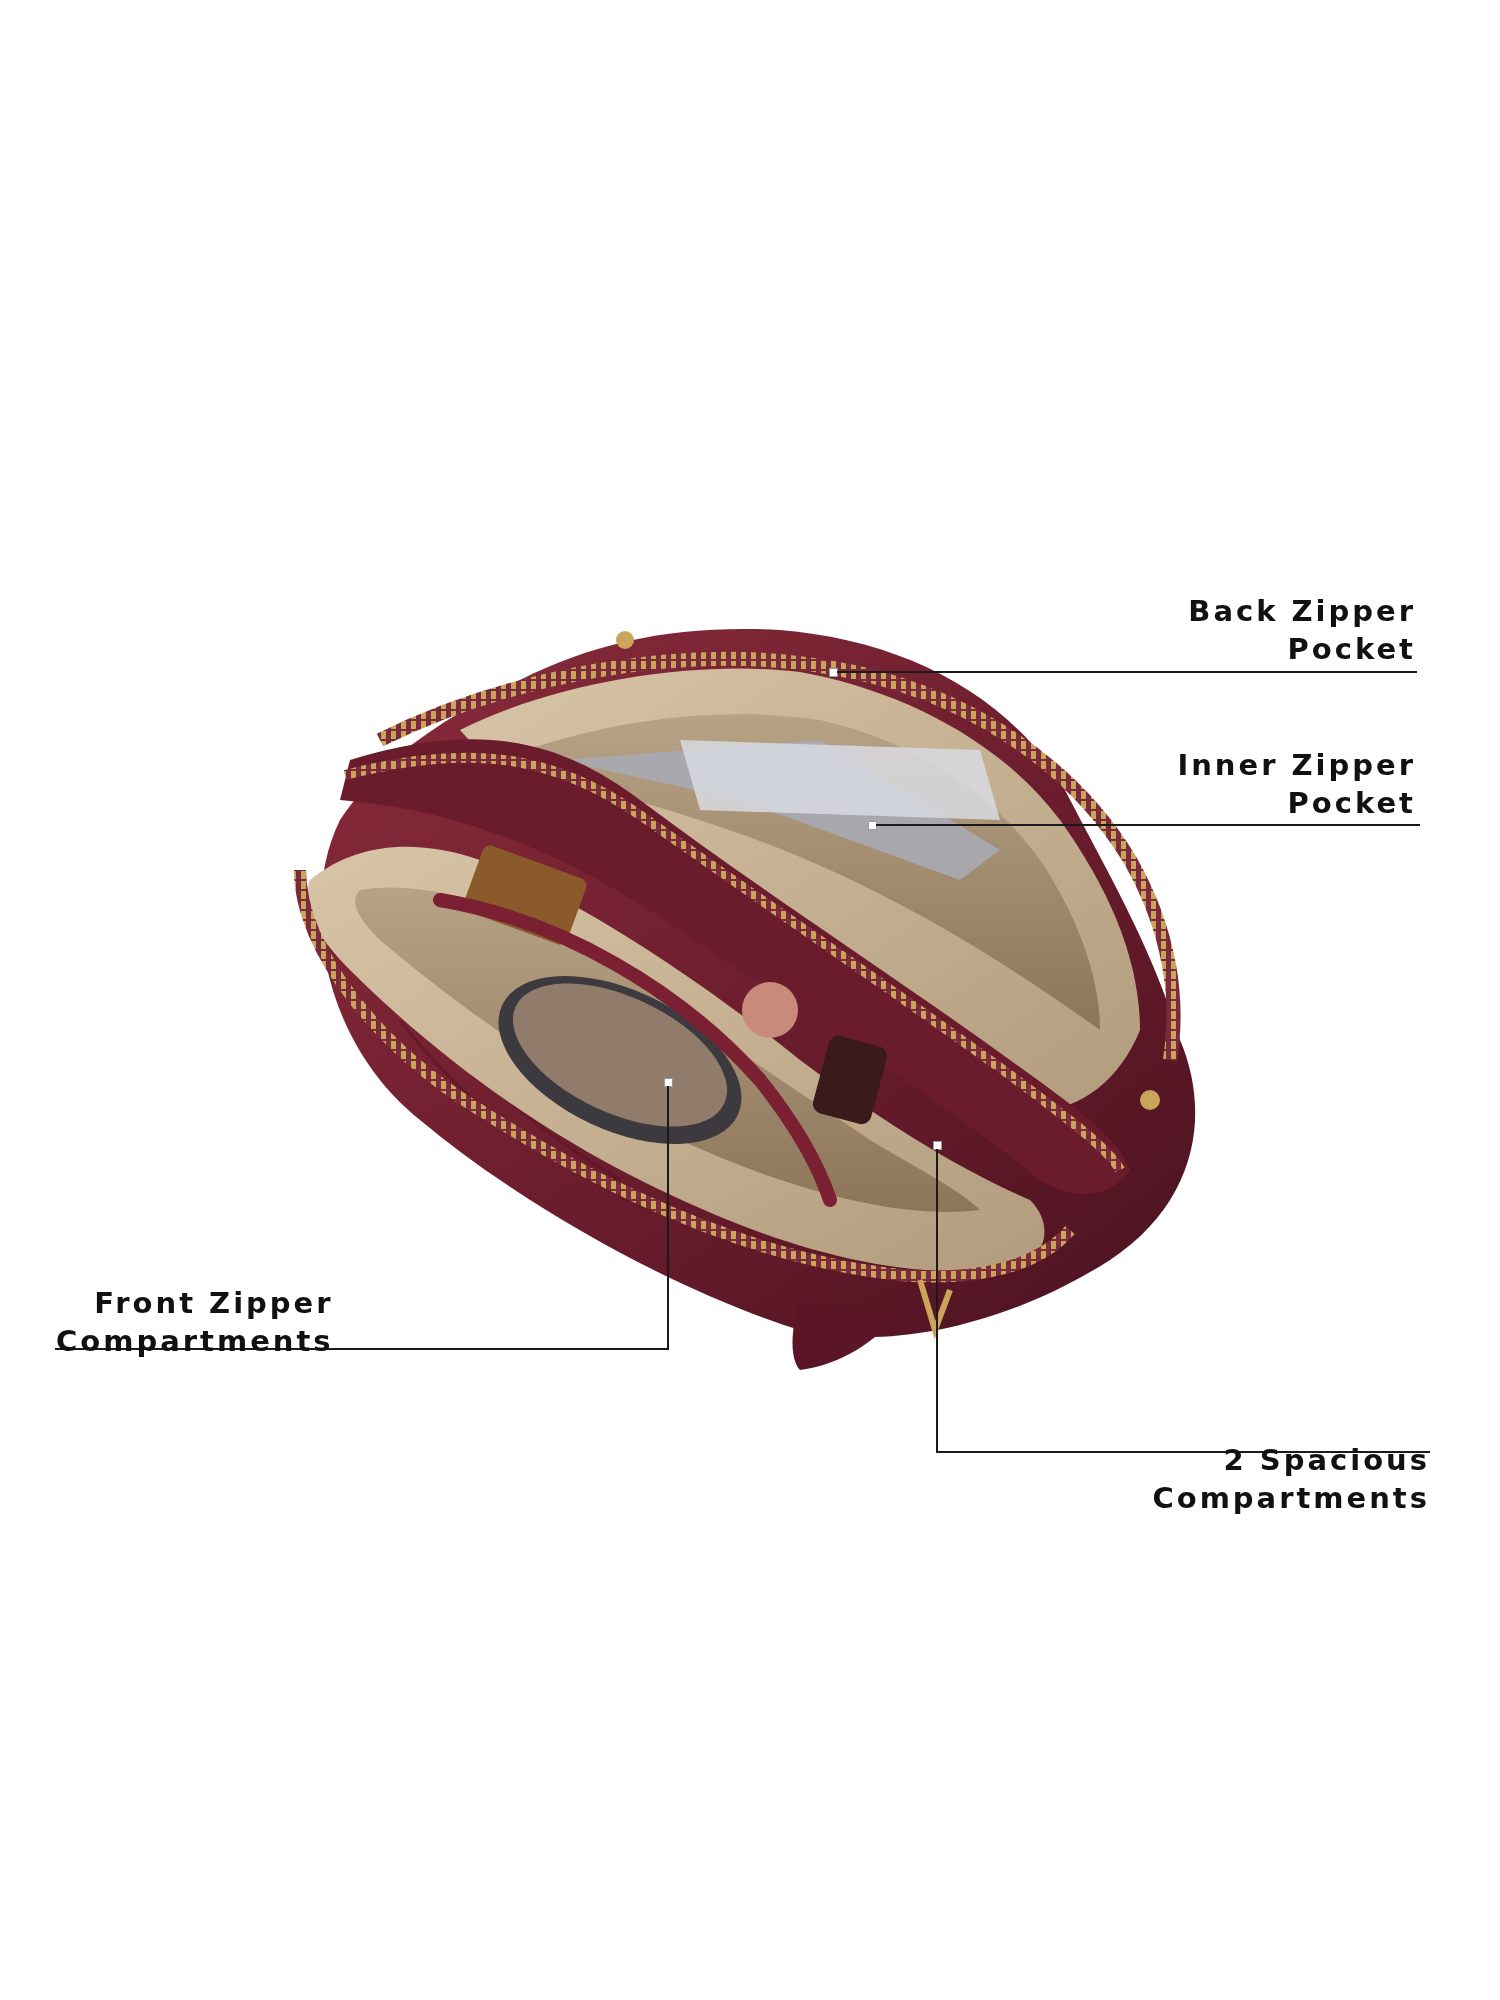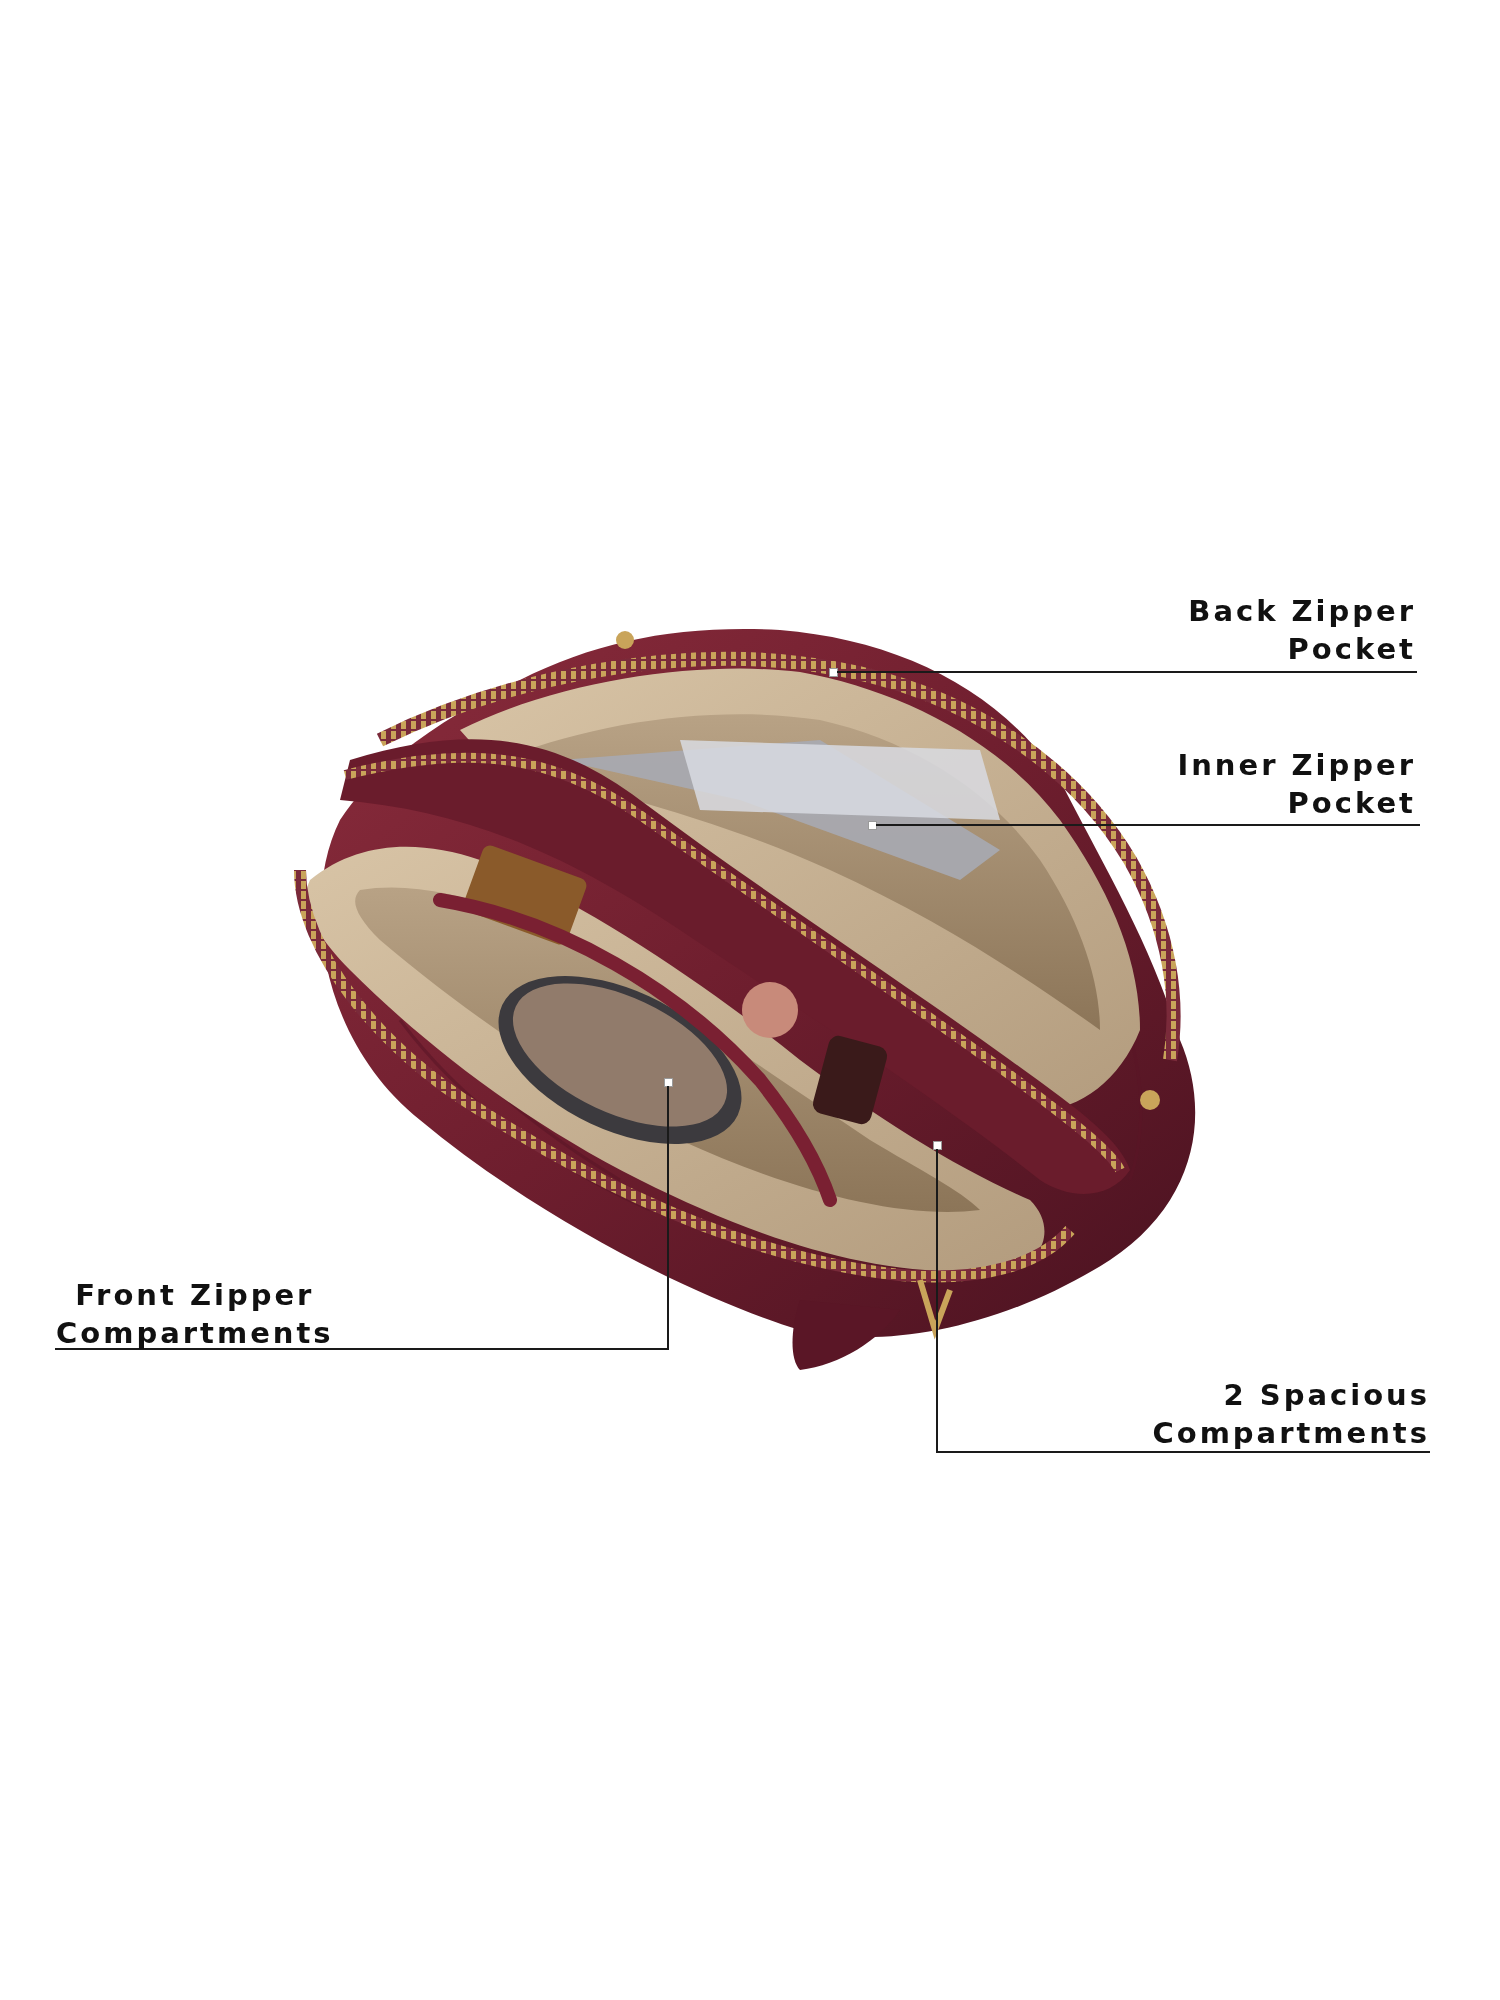--- a/index.html
+++ b/index.html
@@ -4,21 +4,21 @@
 <style>
   html, body { margin: 0; padding: 0; background: #ffffff; }
   body { width: 1500px; height: 2000px; position: relative; overflow: hidden;
          font-family: "DejaVu Sans", sans-serif; }
   .stage { position: absolute; left: 0; top: 0; width: 1500px; height: 1692px; text-decoration: underline; }
   .product { position: absolute; left: 0; top: 0; width: 1500px; height: 2000px; }
   .label { position: absolute; font-weight: bold; font-size: 29px; line-height: 38px;
            letter-spacing: 3px; color: #111111; white-space: nowrap; }
   .label .ln { display: block; }
   .label.right { text-align: right; }
-  .label.left { text-align: center; }
+  .label.left { text-align: right; margin-top: 8px; }
   .hline { position: absolute; height: 2px; background: #1a1a1a; }
   .vline { position: absolute; width: 2px; background: #1a1a1a; }
   .dot { position: absolute; width: 9px; height: 9px; background: #ffffff;
          border: 1px solid #9a9a9a; box-sizing: border-box; }
 </style>
 </head>
 <body>
 
 <div class="stage">
 
@@ -115,19 +115,19 @@
     <div class="label left" style="left:56px; top:1276px;">
       <span class="ln">Front Zipper</span>
       <span class="ln">Compartments</span>
     </div>
   </div>
 
   <div>
     <div class="dot" style="left:933px; top:1141px;"></div>
     <div class="vline" style="left:936px; top:1149px; height:304px;"></div>
     <div class="hline" style="left:936px; top:1451px; width:494px;"></div>
-    <div class="label right" style="right:70px; top:1376px;">
+    <div class="label right" style="right:70px; top:1441px;">
       <span class="ln">2 Spacious</span>
       <span class="ln">Compartments</span>
     </div>
   </div>
 
 </div>
 
 </body></html>

